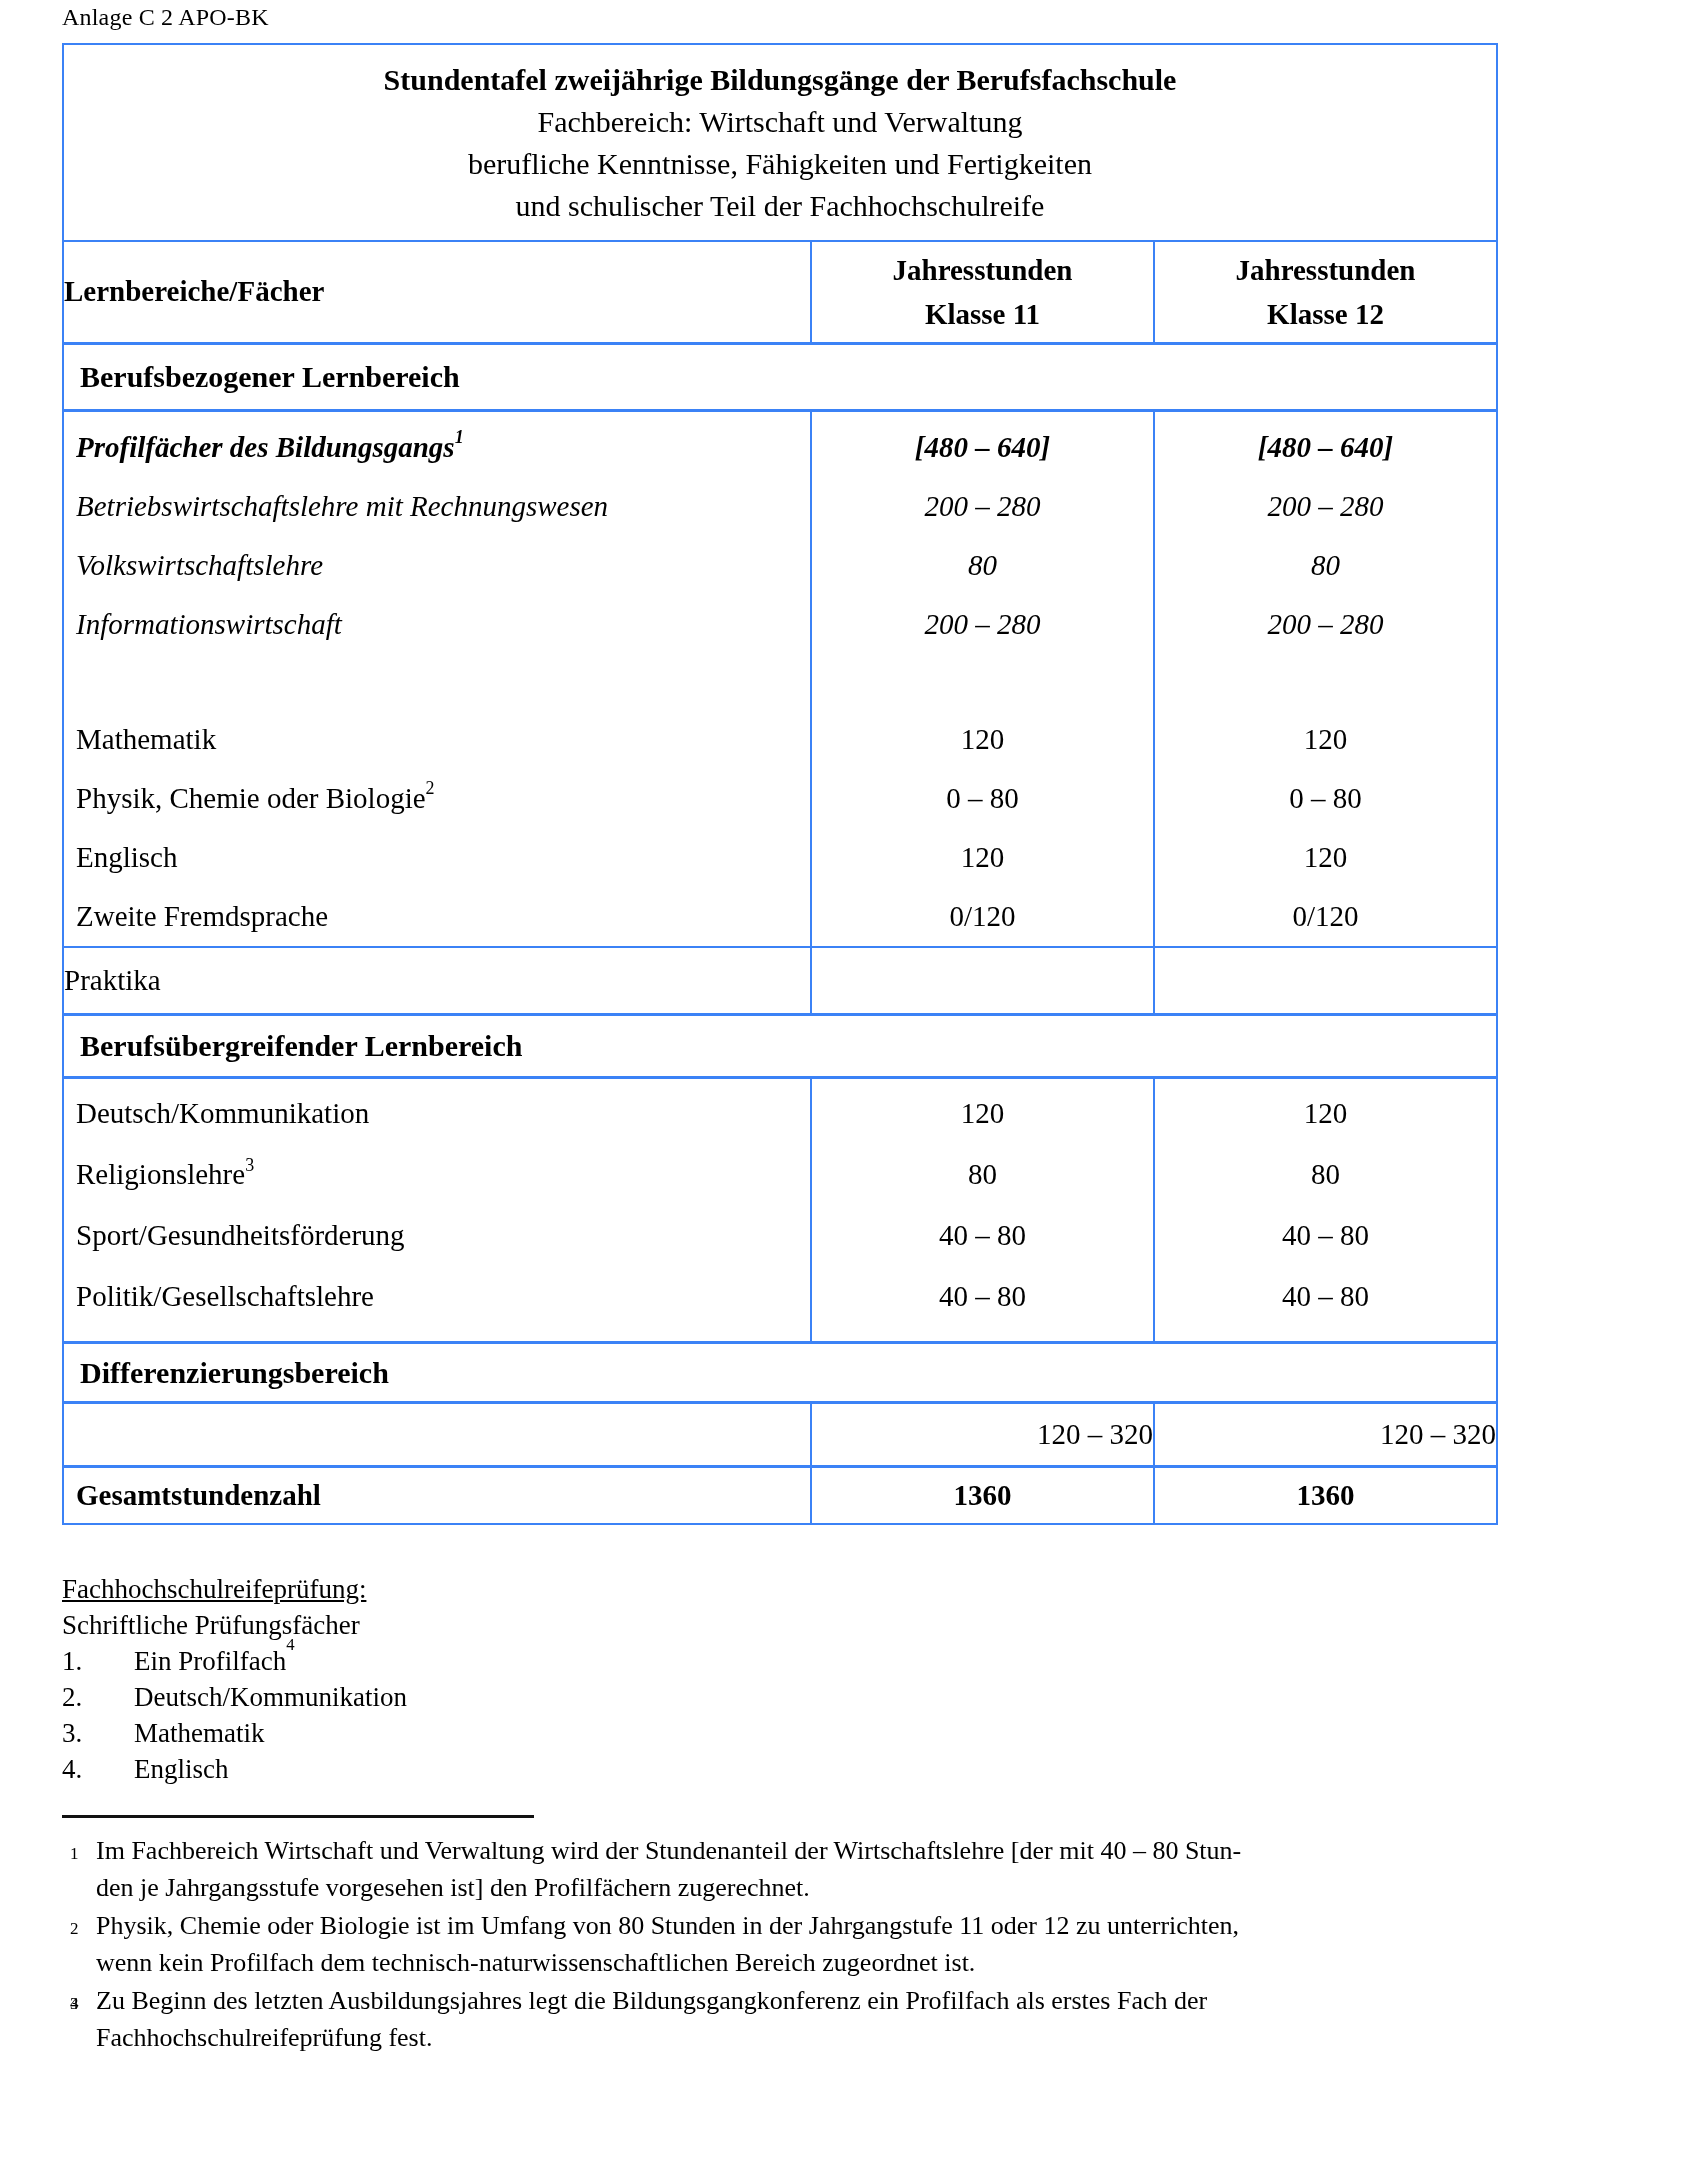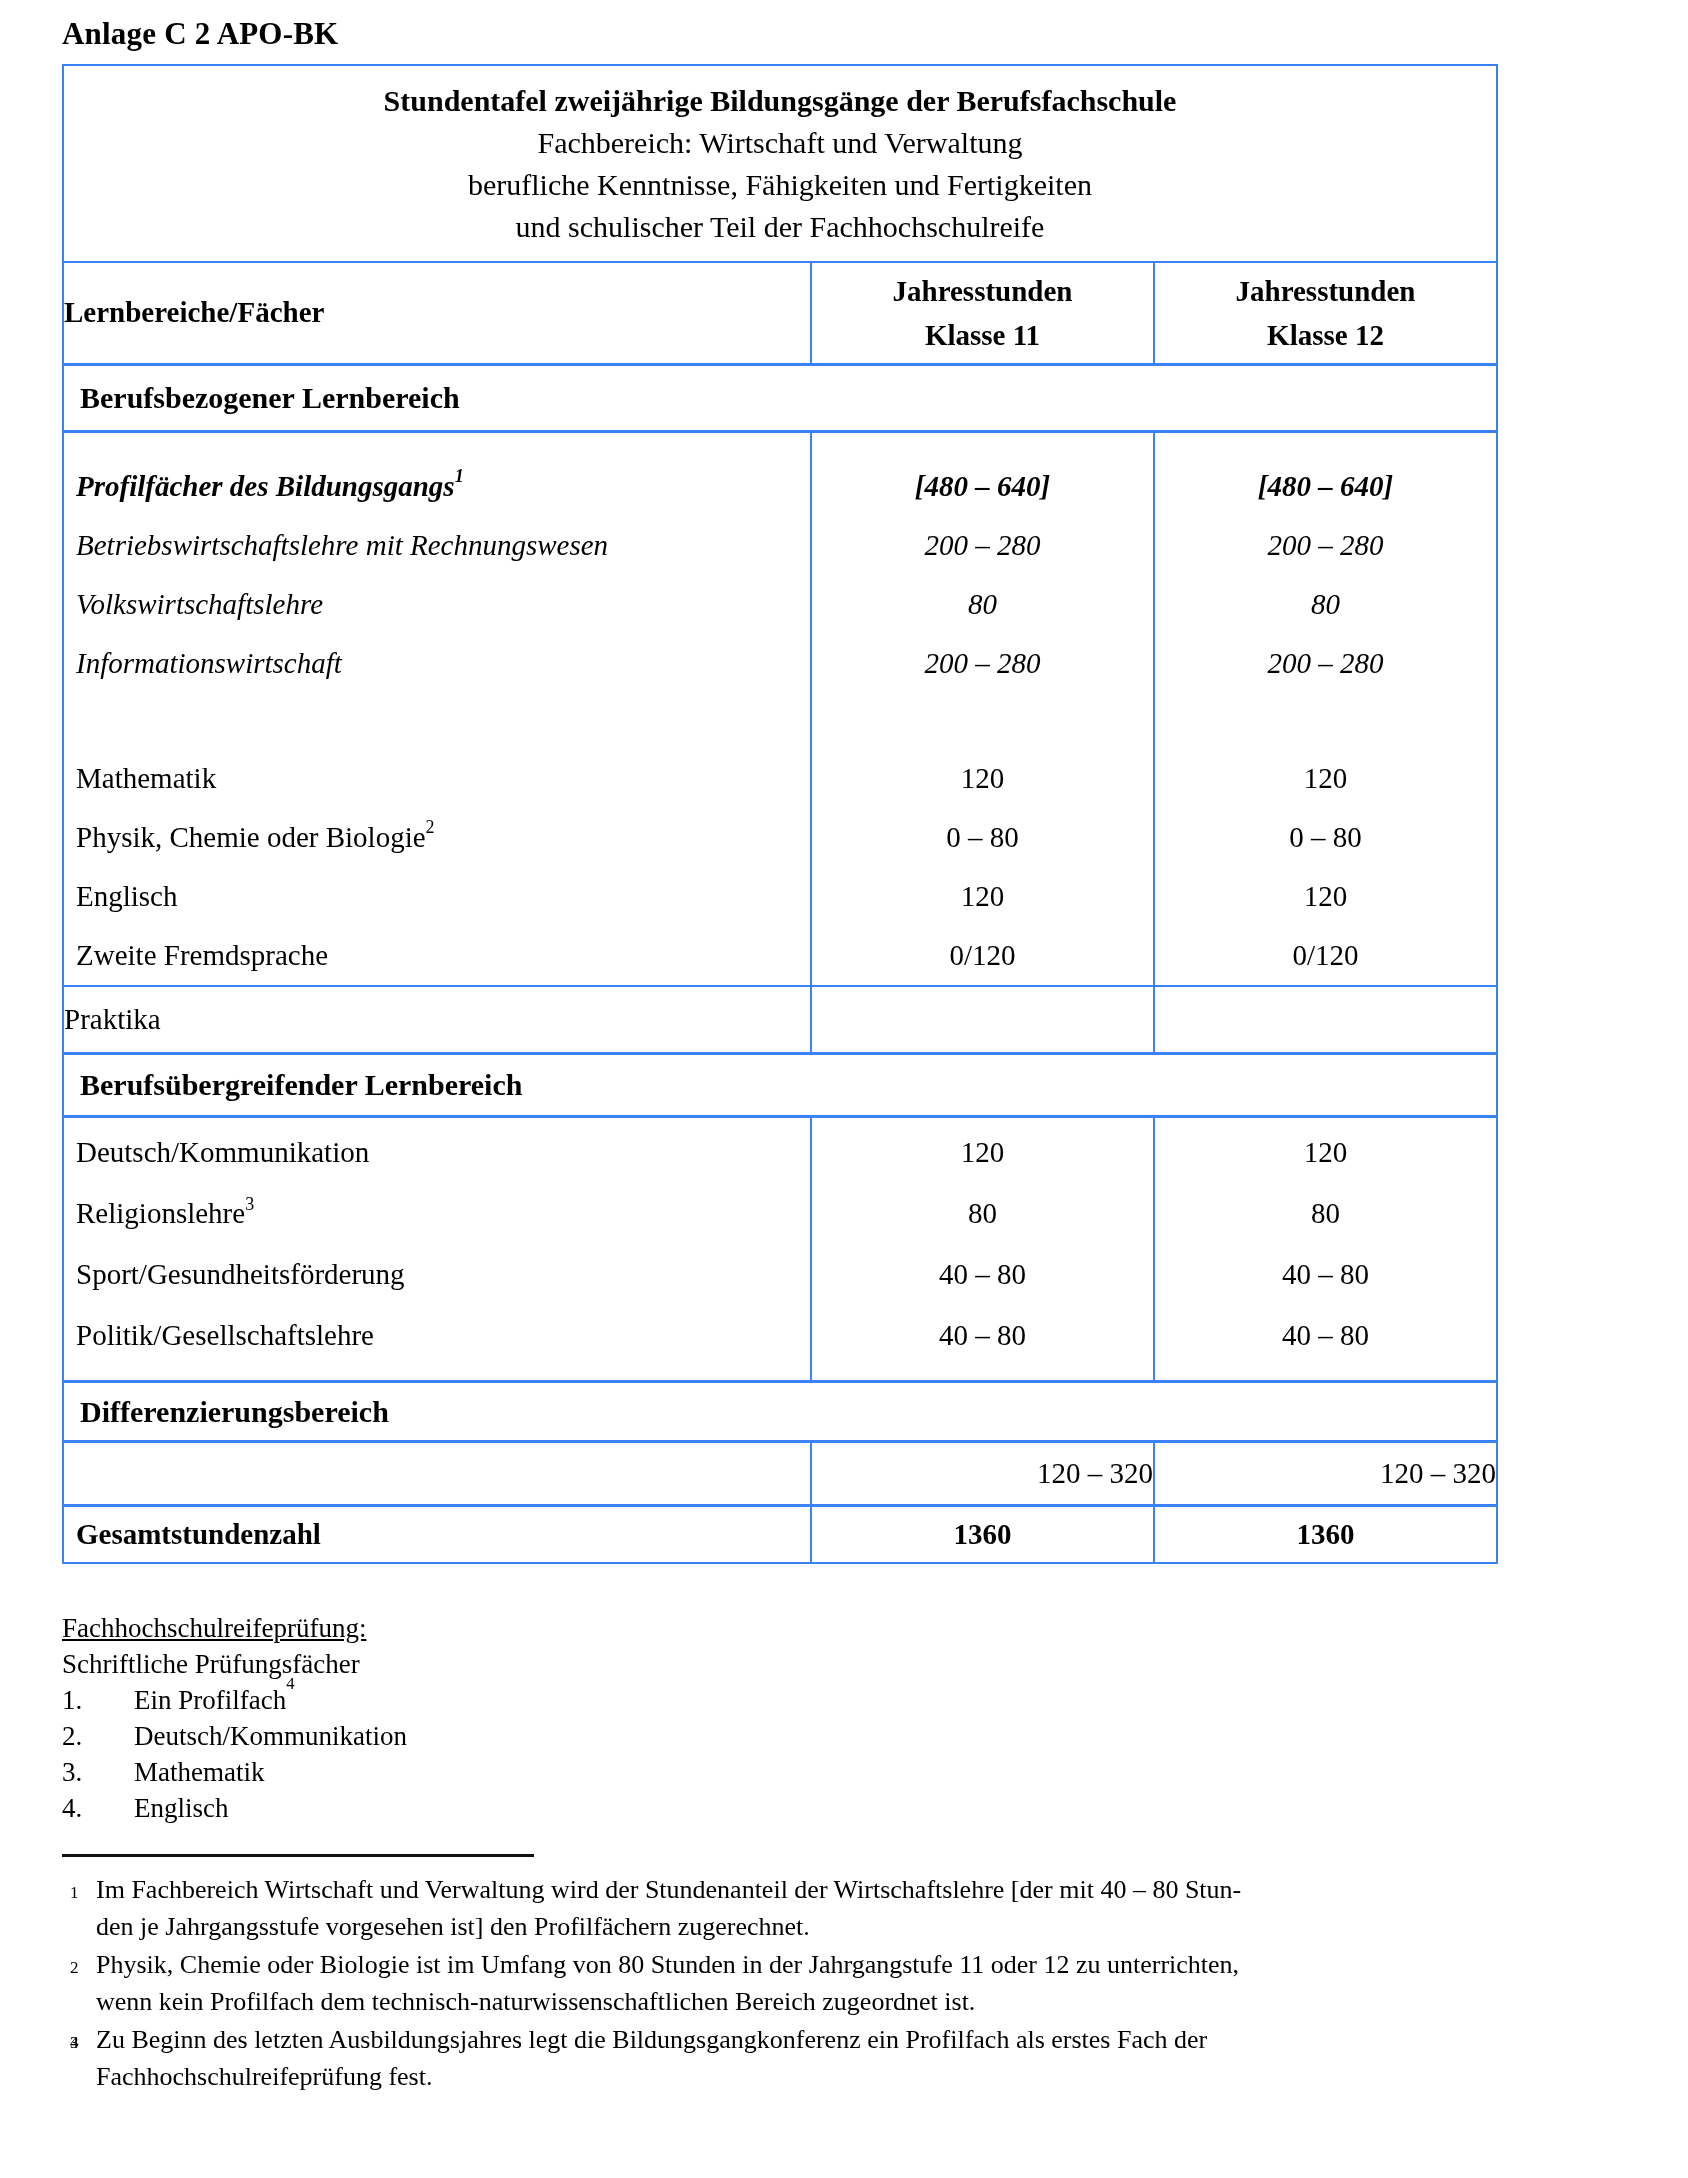--- a/index.html
+++ b/index.html
@@ -3,42 +3,42 @@
 <meta charset="utf-8">
 <style>
   * { margin:0; padding:0; box-sizing:border-box; }
   html,body { background:#ffffff; }
   body {
     width:1688px; height:2178px; position:relative;
     font-family:"Liberation Serif","DejaVu Serif",serif;
     color:#000; -webkit-font-smoothing:antialiased;
   }
   .page-heading {
-    margin:16px 0 12px 62px;
-    font-size:31px; font-weight:bold; letter-spacing:0.2px;
+    margin:4px 0 12px 62px;
+    font-size:24px; font-weight:normal; letter-spacing:0.2px;
   }
   table.stundentafel {
     border-collapse:collapse; table-layout:fixed;
     width:1434px; margin-left:62px;
   }
   table.stundentafel td {
     border:2px solid #3b82f6; vertical-align:middle;
     font-size:29px; padding:0;
   }
   tr.r-title td { height:197px; text-align:center; }
   .title-line { line-height:42px; font-size:30px; }
   .title-main { font-weight:bold; }
   tr.r-header td { height:102px; }
   .hdr-label { font-weight:bold; padding-left:12px; font-size:29px; }
   .hdr-col { font-weight:bold; text-align:center; white-space:pre-line; line-height:44px; font-size:29px; }
   tr.r-section td { border-top-width:3px; border-bottom-width:3px; font-weight:bold; font-size:30px; padding-left:16px; }
   tr.r-section1 td { height:67px; }
   tr.r-section2 td { height:63px; }
   tr.r-section3 td { height:60px; }
-  tr.r-big td { height:394px; vertical-align:top; padding-top:24px; }
+  tr.r-big td { height:394px; vertical-align:top; padding-top:6px; }
   .brow { height:59px; display:flex; align-items:center; }
   .brow.lab { padding-left:12px; }
   .brow.val { justify-content:center; }
   .bspacer { height:56px; }
   .it { font-style:italic; }
   .bold { font-weight:bold; }
   tr.r-praktika td { height:68px; }
   .plain-label { padding-left:12px; }
   tr.r-block2 td { height:265px; vertical-align:top; padding-top:4px; }
   .b2row { height:61px; display:flex; align-items:center; }

